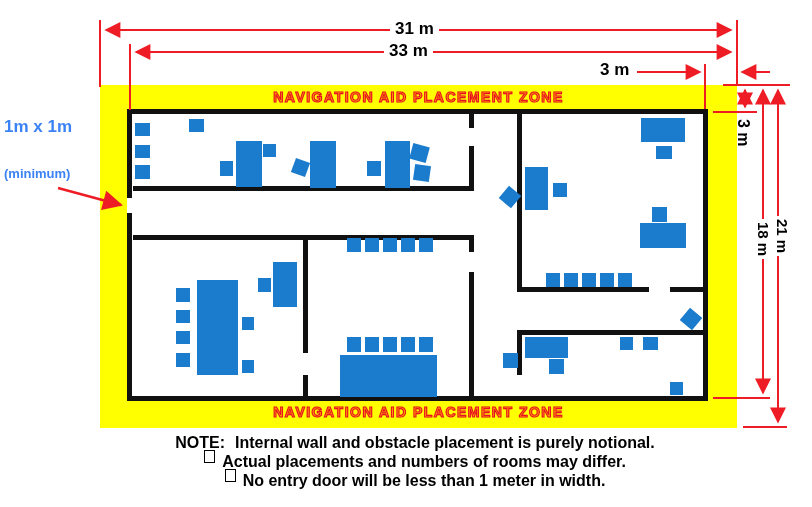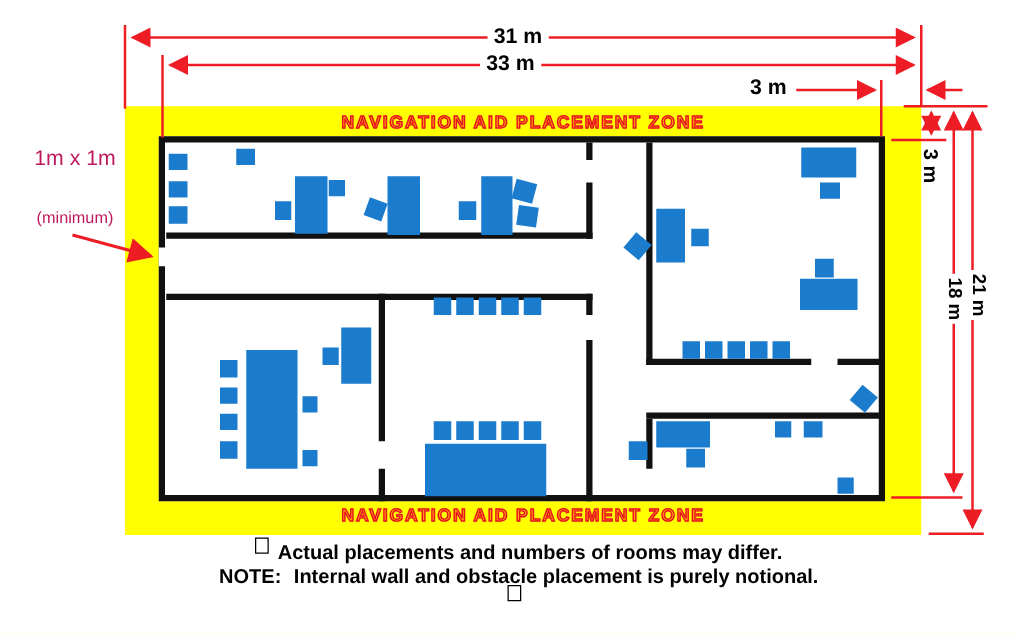--- a/index.html
+++ b/index.html
@@ -18,21 +18,21 @@
   .wall{position:absolute;background:var(--wall_black,#111);}
   .gap{position:absolute;background:#ffffff;}
   .obstacle{position:absolute;background:var(--obstacle_blue,#1b7ccd);}
 
   .dim-svg{position:absolute;left:0;top:0;width:812px;height:507px;color:var(--dim_red,#ee1c25);pointer-events:none;}
 
   .dim-label{position:absolute;font-weight:bold;color:#000;background:#ffffff;white-space:nowrap;}
   .dim-label.big{font-size:17px;line-height:18px;padding:0 5px;}
   .dim-label.rot{transform:rotate(90deg);transform-origin:left top;font-size:15px;line-height:16px;padding:0 3px;}
 
-  .window-label{position:absolute;left:4px;top:118px;width:112px;text-align:center;color:#be185d;font-weight:normal;line-height:1.05;}
+  .window-label{position:absolute;left:4px;top:118px;width:112px;color:#3b82f6;font-weight:bold;line-height:1.05;}
   .window-label .l1{font-size:17px;}
   .window-label .l2{font-size:13px;margin-top:31px;}
   .window-label .l3{font-size:18px;}
 
   .note{position:absolute;left:90px;top:433px;width:650px;display:flex;flex-direction:column;align-items:center;
     font-weight:bold;font-size:16px;line-height:19px;color:#000;}
   .note .row{white-space:nowrap;}
   .note .chk{display:inline-block;width:9px;height:11px;border:1.5px solid #000;margin-right:7px;position:relative;top:-4px;}
   .note .pfx{margin-right:10px;}
 </style>
@@ -149,18 +149,18 @@
   <div class="dim-label rot" style="left:751px;top:116px;background:transparent;font-size:16px;">3 m</div>
   <div class="dim-label rot" style="left:771px;top:219px;">18 m</div>
   <div class="dim-label rot" style="left:790px;top:216px;">21 m</div>
 
   <div class="window-label">
     <div class="l1">1m x 1m</div>
     <div class="l2">(minimum)</div>
   </div>
 
   <div class="note">
+    <div class="row"><span class="pfx">NOTE:</span><span>Internal wall and obstacle placement is purely notional.</span></div>
     <div class="row"><span class="chk"></span><span>Actual placements and numbers of rooms may differ.</span></div>
-    <div class="row"><span class="pfx">NOTE:</span><span>Internal wall and obstacle placement is purely notional.</span></div>
-    <div class="row"><span class="chk"></span></div>
+    <div class="row"><span class="chk"></span><span>No entry door will be less than 1 meter in width.</span></div>
   </div>
 
 </div>
 
 </body></html>

